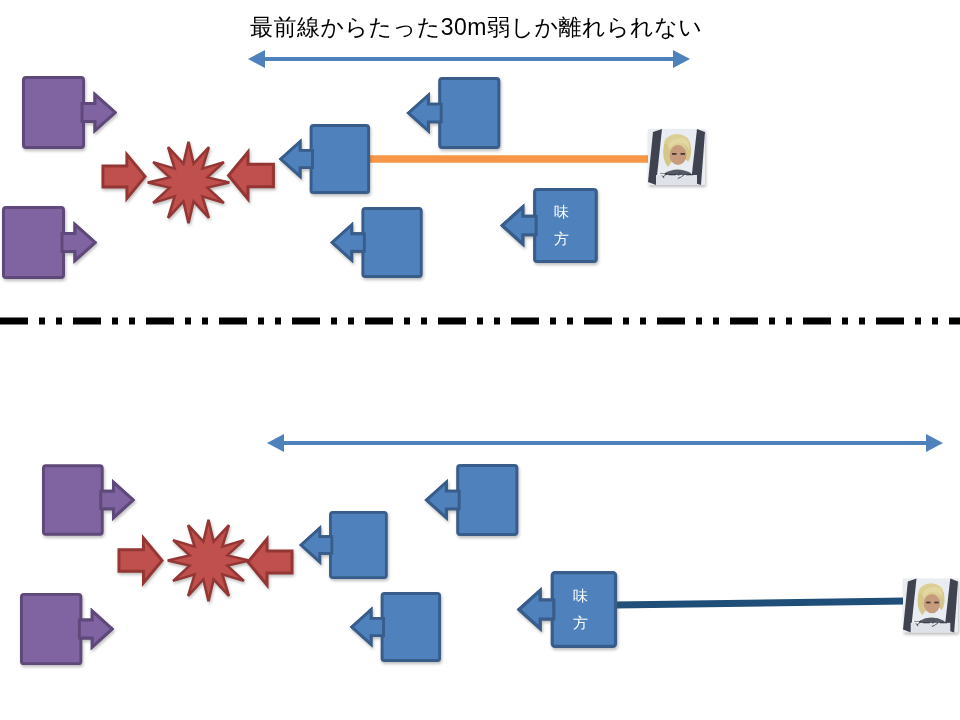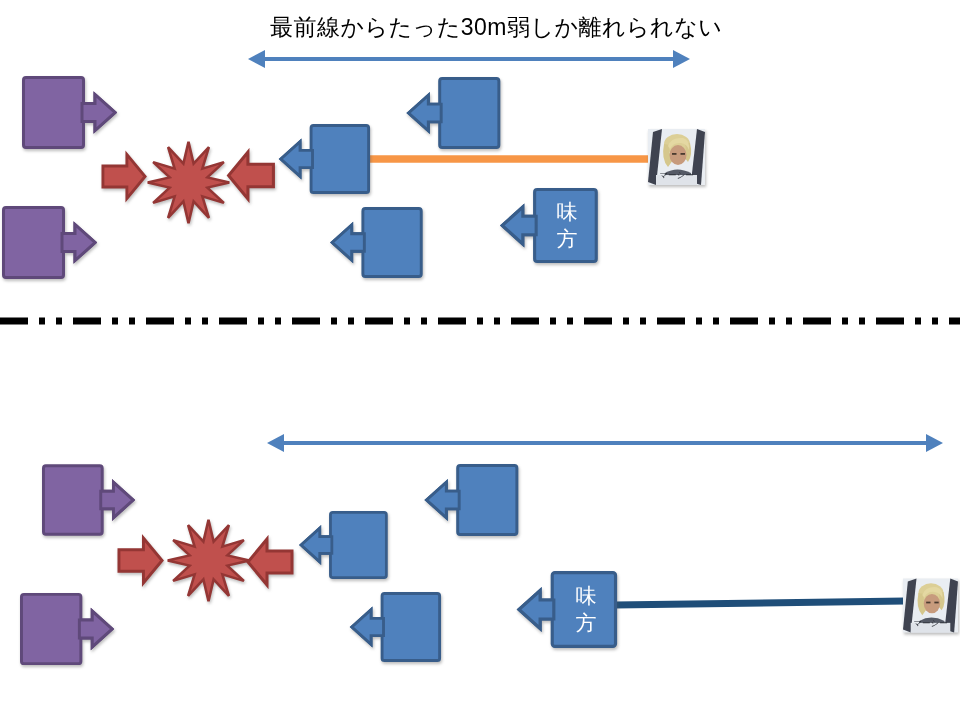--- a/index.html
+++ b/index.html
@@ -8,22 +8,22 @@
     background:var(--background,#fff);overflow:hidden;
     font-family:"Liberation Sans","DejaVu Sans",sans-serif;
   }
   .canvas{position:absolute;left:0;top:0;width:960px;height:720px;}
   .overlay{position:absolute;white-space:nowrap;}
   .title-text{
     font-size:23px;line-height:29px;color:var(--text-black,#000);
     letter-spacing:0.5px;
   }
   .ally-label{
-    white-space:normal;word-break:break-all;text-align:center;
-    width:26px;font-size:21px;line-height:27px;color:var(--ally-text-white,#fff);
+    white-space:normal;word-break:break-all;text-align:left;
+    width:26px;font-size:15px;line-height:27px;color:var(--ally-text-white,#fff);
   }
   .mercy-label{
     font-size:8.5px;line-height:10px;color:#2c3038;text-align:center;
     transform:skewX(-6deg);
   }
   
   .purple{fill:var(--enemy-purple,#8064a2);stroke:var(--enemy-purple-border,#5f497a);stroke-width:3;}
   .blue{fill:var(--ally-blue,#4f81bd);stroke:var(--ally-blue-border,#385d8a);stroke-width:3;}
   .red{fill:var(--clash-red,#c0504d);stroke:var(--clash-red-border,#943634);stroke-width:3;}
   .shadow{filter:drop-shadow(1.5px 2.5px 1.5px rgba(90,90,90,0.4));}
@@ -128,21 +128,21 @@
       <use href="#sq-arr-left" class="blue shadow" x="424" y="464" width="95" height="72"></use>
       <use href="#sq-arr-left" class="blue shadow" x="296" y="511" width="95" height="68"></use>
       <use href="#sq-arr-left" class="blue shadow" x="348" y="592" width="95" height="70"></use>
 
       <use href="#sq-arr-left" class="blue shadow" x="516" y="571" width="102" height="77"></use>
 
       <use href="#mercy-card" class="shadow" x="903" y="578" width="55" height="55"></use>
     </g>
   </svg>
 
-  <div class="overlay title-text" style="left:250px;top:13px;margin-left:20px;">最前線からたった30m弱しか離れられない</div>
+  <div class="overlay title-text" style="left:250px;top:13px;">最前線からたった30m弱しか離れられない</div>
 
 
   <div class="overlay ally-label" style="left:554px;top:198px;">味方</div>
 
   <div class="overlay ally-label" style="left:573px;top:582px;">味方</div>
 
   <div class="overlay mercy-label" style="left:649px;top:170px;width:55px;">マーシー</div>
 
   <div class="overlay mercy-label" style="left:903px;top:618px;width:55px;">マーシー</div>
 

